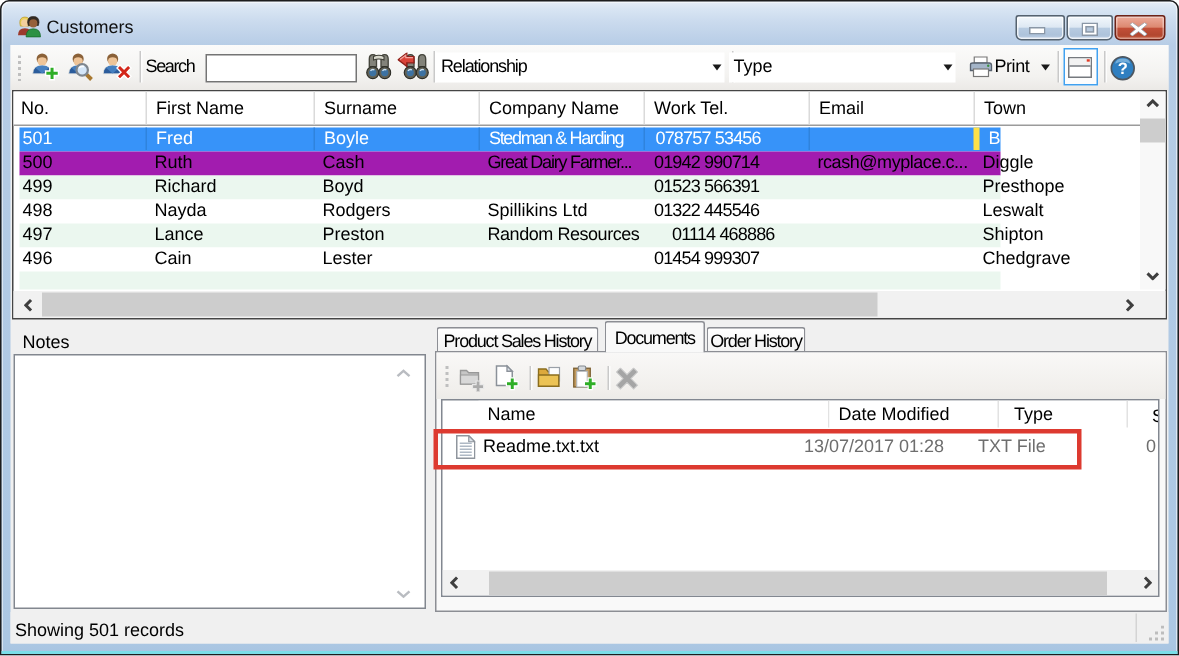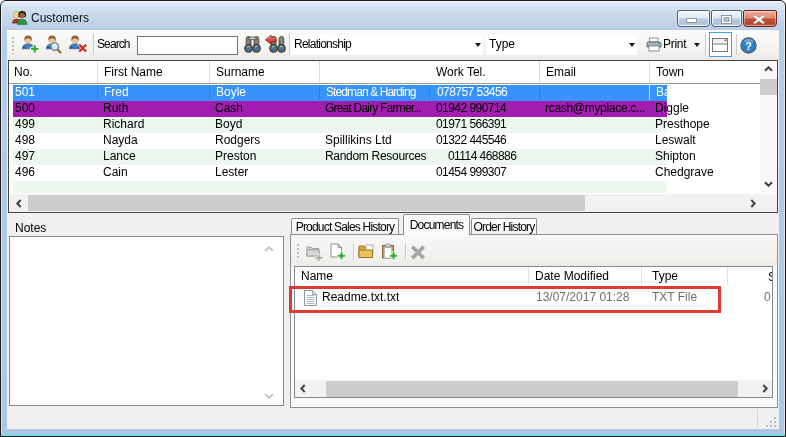--- a/index.html
+++ b/index.html
@@ -40,21 +40,21 @@
 .gcell { position:absolute; top:0; height:15px; padding-left:6px; white-space:nowrap; overflow:hidden; }
 
 .sbtrack { position:absolute; background:#f1f1f1; }
 .sbthumb { position:absolute; background:#cdcdcd; }
 .chev { stroke:#3f3f3f; stroke-width:2; fill:none; }
 .chevlight { stroke:#b9bcc1; stroke-width:1.6; fill:none; }
 
 .tab { position:absolute; border:1px solid #8c8e94; border-bottom:none; border-radius:2px 2px 0 0; background:linear-gradient(180deg,#ffffff 0%,#f2f2f2 100%); text-align:center; letter-spacing:-0.8px; }
 
 #doclist { position:absolute; background:#fff; border:1px solid #828790; }
-.lhead { position:absolute; top:0; height:18px; line-height:19px; background:#fff; border-right:1px solid #e2e2e2; padding-left:6px; }
+.lhead { position:absolute; top:0; height:18px; line-height:19px; background:#fff; border-right:1px solid #e2e2e2; padding-left:6px;margin-left:24px; }
 
 #status { position:absolute; left:0; top:378px; width:772px; height:21px; background:#f0f0f0; }
 svg { position:absolute; }
 .t { position:absolute; white-space:nowrap; }
 </style>
 </head>
 <body>
 <div id="win">
   <div id="winborder"></div>
 
@@ -174,49 +174,50 @@
         <text x="8.5" y="12.5" font-family="Liberation Sans" font-size="11" font-weight="bold" fill="#fff" text-anchor="middle">?</text>
       </svg>
     </div>
 
     <div id="grid">
 
       <div class="gh" style="left:0;width:751px">
         <div class="ghcell" style="left:4px; width:85px; padding-left:1px">No.</div>
         <div class="ghcell" style="left:89px; width:112px">First Name</div>
         <div class="ghcell" style="left:201px;width:110px">Surname</div>
+        <div class="ghcell" style="left:311px;width:110px">Company Name</div>
         <div class="ghcell" style="left:421px;width:110px">Work Tel.</div>
         <div class="ghcell" style="left:531px;width:110px">Email</div>
         <div class="ghcell" style="left:641px;width:110px;border-right:none">Town</div>
       </div>
 
       <div class="grow" style="top:24px;background:#3793f9;color:#fff">
         <div class="gcell" style="left:0;width:84px;padding-left:2px">501</div>
         <div class="gcell" style="left:84px;width:112px;border-left:1px solid #2f83dd">Fred</div>
         <div class="gcell" style="left:196px;width:110px;border-left:1px solid #2f83dd">Boyle</div>
         <div class="gcell" style="left:306px;width:110px;border-left:1px solid #2f83dd;letter-spacing:-0.9px">Stedman &amp; Harding</div>
         <div class="gcell" style="left:416px;width:110px;border-left:1px solid #2f83dd;padding-left:7px;letter-spacing:-0.55px">078757 53456</div>
         <div class="gcell" style="left:526px;width:110px;border-left:1px solid #2f83dd"></div>
-        <div class="gcell" style="left:636px;width:109px;border-left:1px solid #fde047">Barnlake</div>
+        <div class="gcell" style="left:636px;width:109px;border-left:4px solid #fde047">Barnlake</div>
       </div>
       <div class="grow" style="top:40px;background:#a21caf">
         <div class="gcell" style="left:0;width:84px;padding-left:2px">500</div>
         <div class="gcell" style="left:84px;width:112px">Ruth</div>
         <div class="gcell" style="left:196px;width:110px">Cash</div>
         <div class="gcell" style="left:306px;width:110px;letter-spacing:-0.8px">Great Dairy Farmer...</div>
         <div class="gcell" style="left:416px;width:110px;padding-left:7px;letter-spacing:-0.55px">01942 990714</div>
         <div class="gcell" style="left:526px;width:110px;letter-spacing:-0.3px">rcash@myplace.c...</div>
         <div class="gcell" style="left:636px;width:109px">Diggle</div>
       </div>
       <div class="grow" style="top:56px;background:#ebf7ef">
         <div class="gcell" style="left:0;width:84px;padding-left:2px">499</div>
         <div class="gcell" style="left:84px;width:112px">Richard</div>
         <div class="gcell" style="left:196px;width:110px">Boyd</div>
         <div class="gcell" style="left:306px;width:110px"></div>
-        <div class="gcell" style="left:416px;width:110px;padding-left:7px;letter-spacing:-0.55px">01971 566391</div>
+        <div class="gcell" style="left:416px;width:110px;padding-left:7px;letter-spacing:-0.55px">01523 566391</div>
         <div class="gcell" style="left:526px;width:110px"></div>
         <div class="gcell" style="left:636px;width:109px">Presthope</div>
       </div>
       <div class="grow" style="top:72px;background:#fff">
         <div class="gcell" style="left:0;width:84px;padding-left:2px">498</div>
         <div class="gcell" style="left:84px;width:112px">Nayda</div>
         <div class="gcell" style="left:196px;width:110px">Rodgers</div>
         <div class="gcell" style="left:306px;width:110px">Spillikins Ltd</div>
         <div class="gcell" style="left:416px;width:110px;padding-left:7px;letter-spacing:-0.55px">01322 445546</div>
         <div class="gcell" style="left:636px;width:109px">Leswalt</div>
@@ -343,20 +344,21 @@
           </svg>
         <svg style="left:467px;top:117px" width="6" height="9" viewBox="0 0 6 9">
             <polyline class="chev" points="1.3,1 4.7,4.5 1.3,8"></polyline>
           </svg>
       </div>
 
       <div class="abs" style="left:-1px;top:72px;width:432px;height:27px;border:3px solid #dd3a30;z-index:5"></div>
     </div>
 
     <div id="status">
+      <div class="t" style="left:3px;top:5px">Showing 501 records</div>
       <div class="abs" style="left:750px;top:1px;width:1px;height:19px;background:#d4d4d4"></div>
         <svg style="left:759px;top:9px" width="12" height="12" viewBox="0 0 12 12">
         <g fill="#bdbdbd">
             <rect x="8" y="8" width="2" height="2"></rect>
             <rect x="8" y="4" width="2" height="2"></rect>
             <rect x="4" y="8" width="2" height="2"></rect>
             <rect x="8" y="0" width="2" height="2"></rect>
             <rect x="0" y="8" width="2" height="2"></rect>
             <rect x="4" y="4" width="2" height="2"></rect>
           </g>

